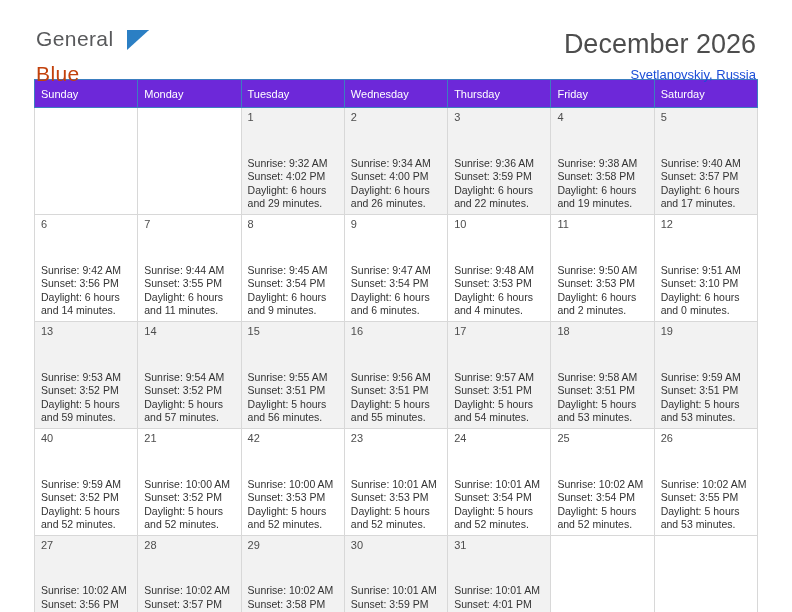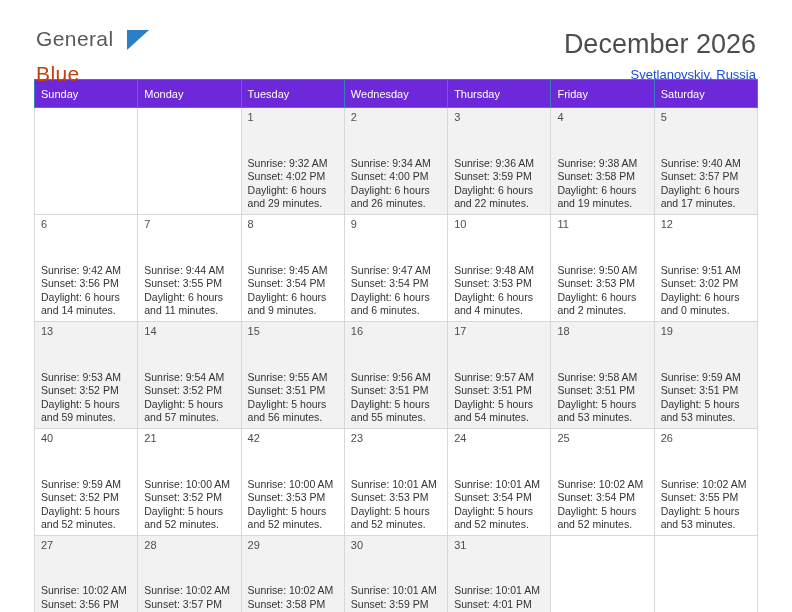--- a/index.html
+++ b/index.html
@@ -242,21 +242,21 @@
         <td>
           <span class="daynum">11</span>
           <span class="info">Sunrise: 9:50 AM
 Sunset: 3:53 PM
 Daylight: 6 hours
 and 2 minutes.</span>
         </td>
         <td>
           <span class="daynum">12</span>
           <span class="info">Sunrise: 9:51 AM
-Sunset: 3:02 PM
+Sunset: 3:10 PM
 Daylight: 6 hours
 and 0 minutes.</span>
         </td>
       </tr>
       <tr class="shaded">
         <td>
           <span class="daynum">13</span>
           <span class="info">Sunrise: 9:53 AM
 Sunset: 3:52 PM
 Daylight: 5 hours

